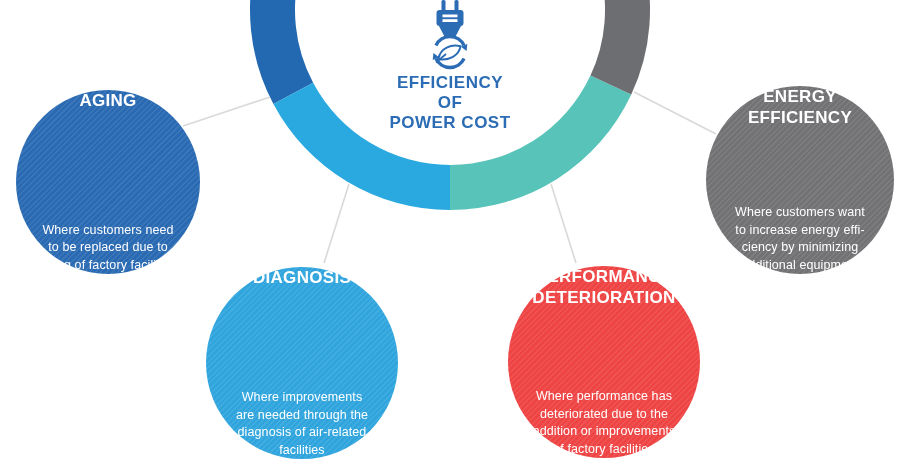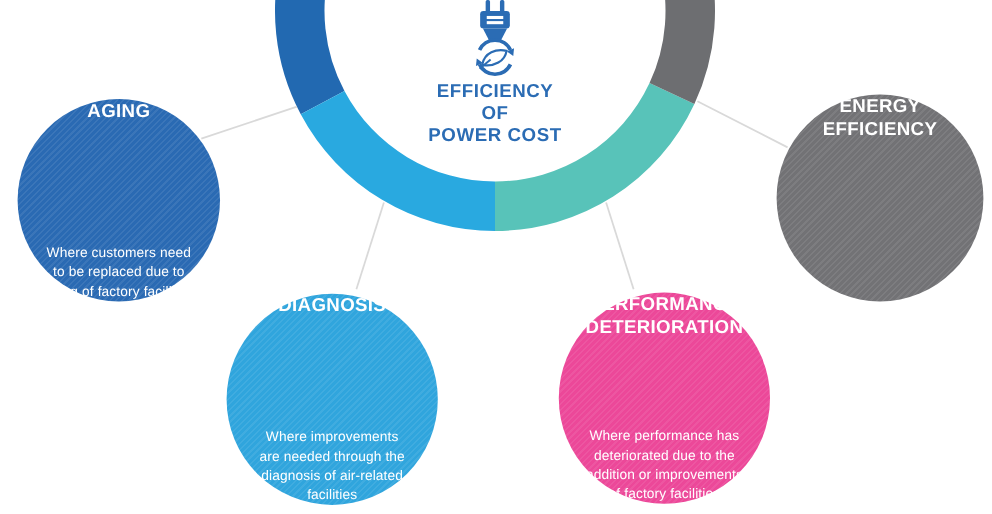--- a/index.html
+++ b/index.html
@@ -86,27 +86,31 @@
   </div>
 
   <div class="node node-diagnosis" style="background: rgb(48, 165, 221); color: rgb(255, 255, 255);">
     <div class="node-title">DIAGNOSIS</div>
     <div class="node-desc">Where improvements
 are needed through the
 diagnosis of air-related
 facilities</div>
   </div>
 
-  <div class="node node-performance" style="background: #ec4899; color: rgb(255, 255, 255);">
+  <div class="node node-performance" style="background: #ef4444; color: rgb(255, 255, 255);">
     <div class="node-title">PERFORMANCE
 DETERIORATION</div>
     <div class="node-desc">Where performance has
 deteriorated due to the
 addition or improvements
 of factory facilities</div>
   </div>
 
   <div class="node node-energy" style="background: rgb(114, 114, 117); color: rgb(255, 255, 255);">
     <div class="node-title">ENERGY
 EFFICIENCY</div>
+    <div class="node-desc">Where customers want
+to increase energy effi-
+ciency by minimizing
+additional equipment</div>
   </div>
 
 </div>
 
 </body></html>

